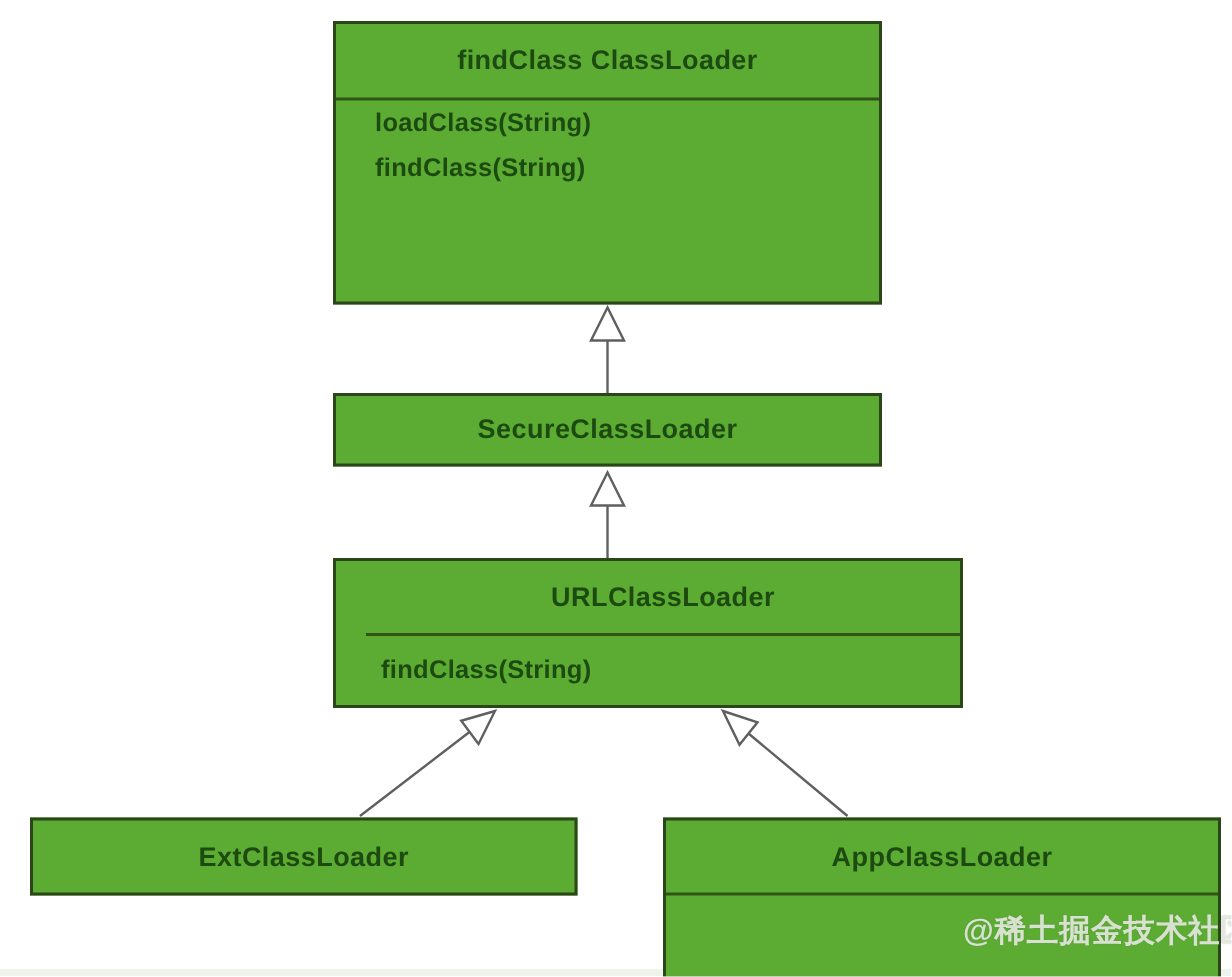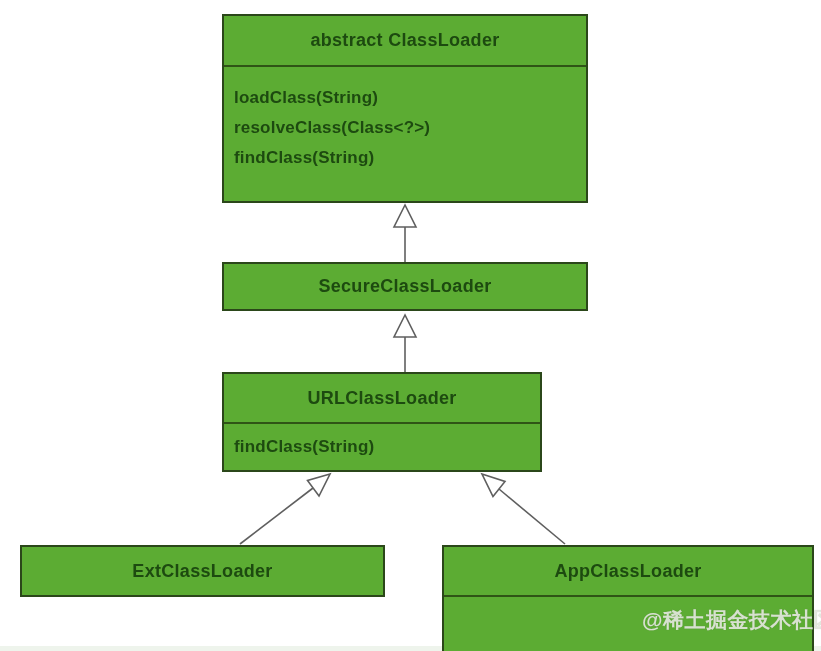--- a/index.html
+++ b/index.html
@@ -45,26 +45,26 @@
   .uml-method {
     font-size: 17px;
     font-weight: bold;
     color: #1d4a10;
     letter-spacing: 0.2px;
     white-space: nowrap;
   }
   
   #box-abstract { left: 222px; top: 14px;  width: 366px; height: 189px; }
   #box-abstract .uml-title   { height: 51px; }
-  #box-abstract .uml-methods { padding-top: 16px; }
+  #box-abstract .uml-methods { padding-top: 0; margin-left: 16px; }
   #box-abstract .uml-method  { line-height: 30px; }
 
   #box-secure   { left: 222px; top: 262px; width: 366px; height: 49px;  }
 
-  #box-url      { left: 222px; top: 372px; width: 320px; height: 100px; }
+  #box-url      { left: 222px; top: 372px; width: 420px; height: 100px; padding-left: 20px; }
   #box-url .uml-title  { height: 50px; }
   #box-url .uml-method { line-height: 46px; }
 
   #box-ext      { left: 20px;  top: 545px; width: 365px; height: 52px;  }
 
   #box-app      { left: 442px; top: 545px; width: 372px; height: 108px; }
   #box-app .uml-title  { height: 50px; }
   #box-app .uml-method { line-height: 46px; }
 
   .arrow-layer {
@@ -94,24 +94,23 @@
     background: #eef4ec;
     z-index: 1;
   }
 </style>
 </head>
 <body>
 
 <div class="canvas">
 
   <div class="uml-box" id="box-abstract">
-    <div class="uml-title with-sep">abstract ClassLoader</div>
+    <div class="uml-title with-sep">findClass ClassLoader</div>
     <div class="uml-methods">
       <div class="uml-method">loadClass(String)</div>
-      <div class="uml-method">resolveClass(Class&lt;?&gt;)</div>
       <div class="uml-method">findClass(String)</div>
     </div>
   </div>
 
   <div class="uml-box" id="box-secure">
     <div class="uml-title fill">SecureClassLoader</div>
   </div>
 
   <div class="uml-box" id="box-url">
     <div class="uml-title with-sep">URLClassLoader</div>

